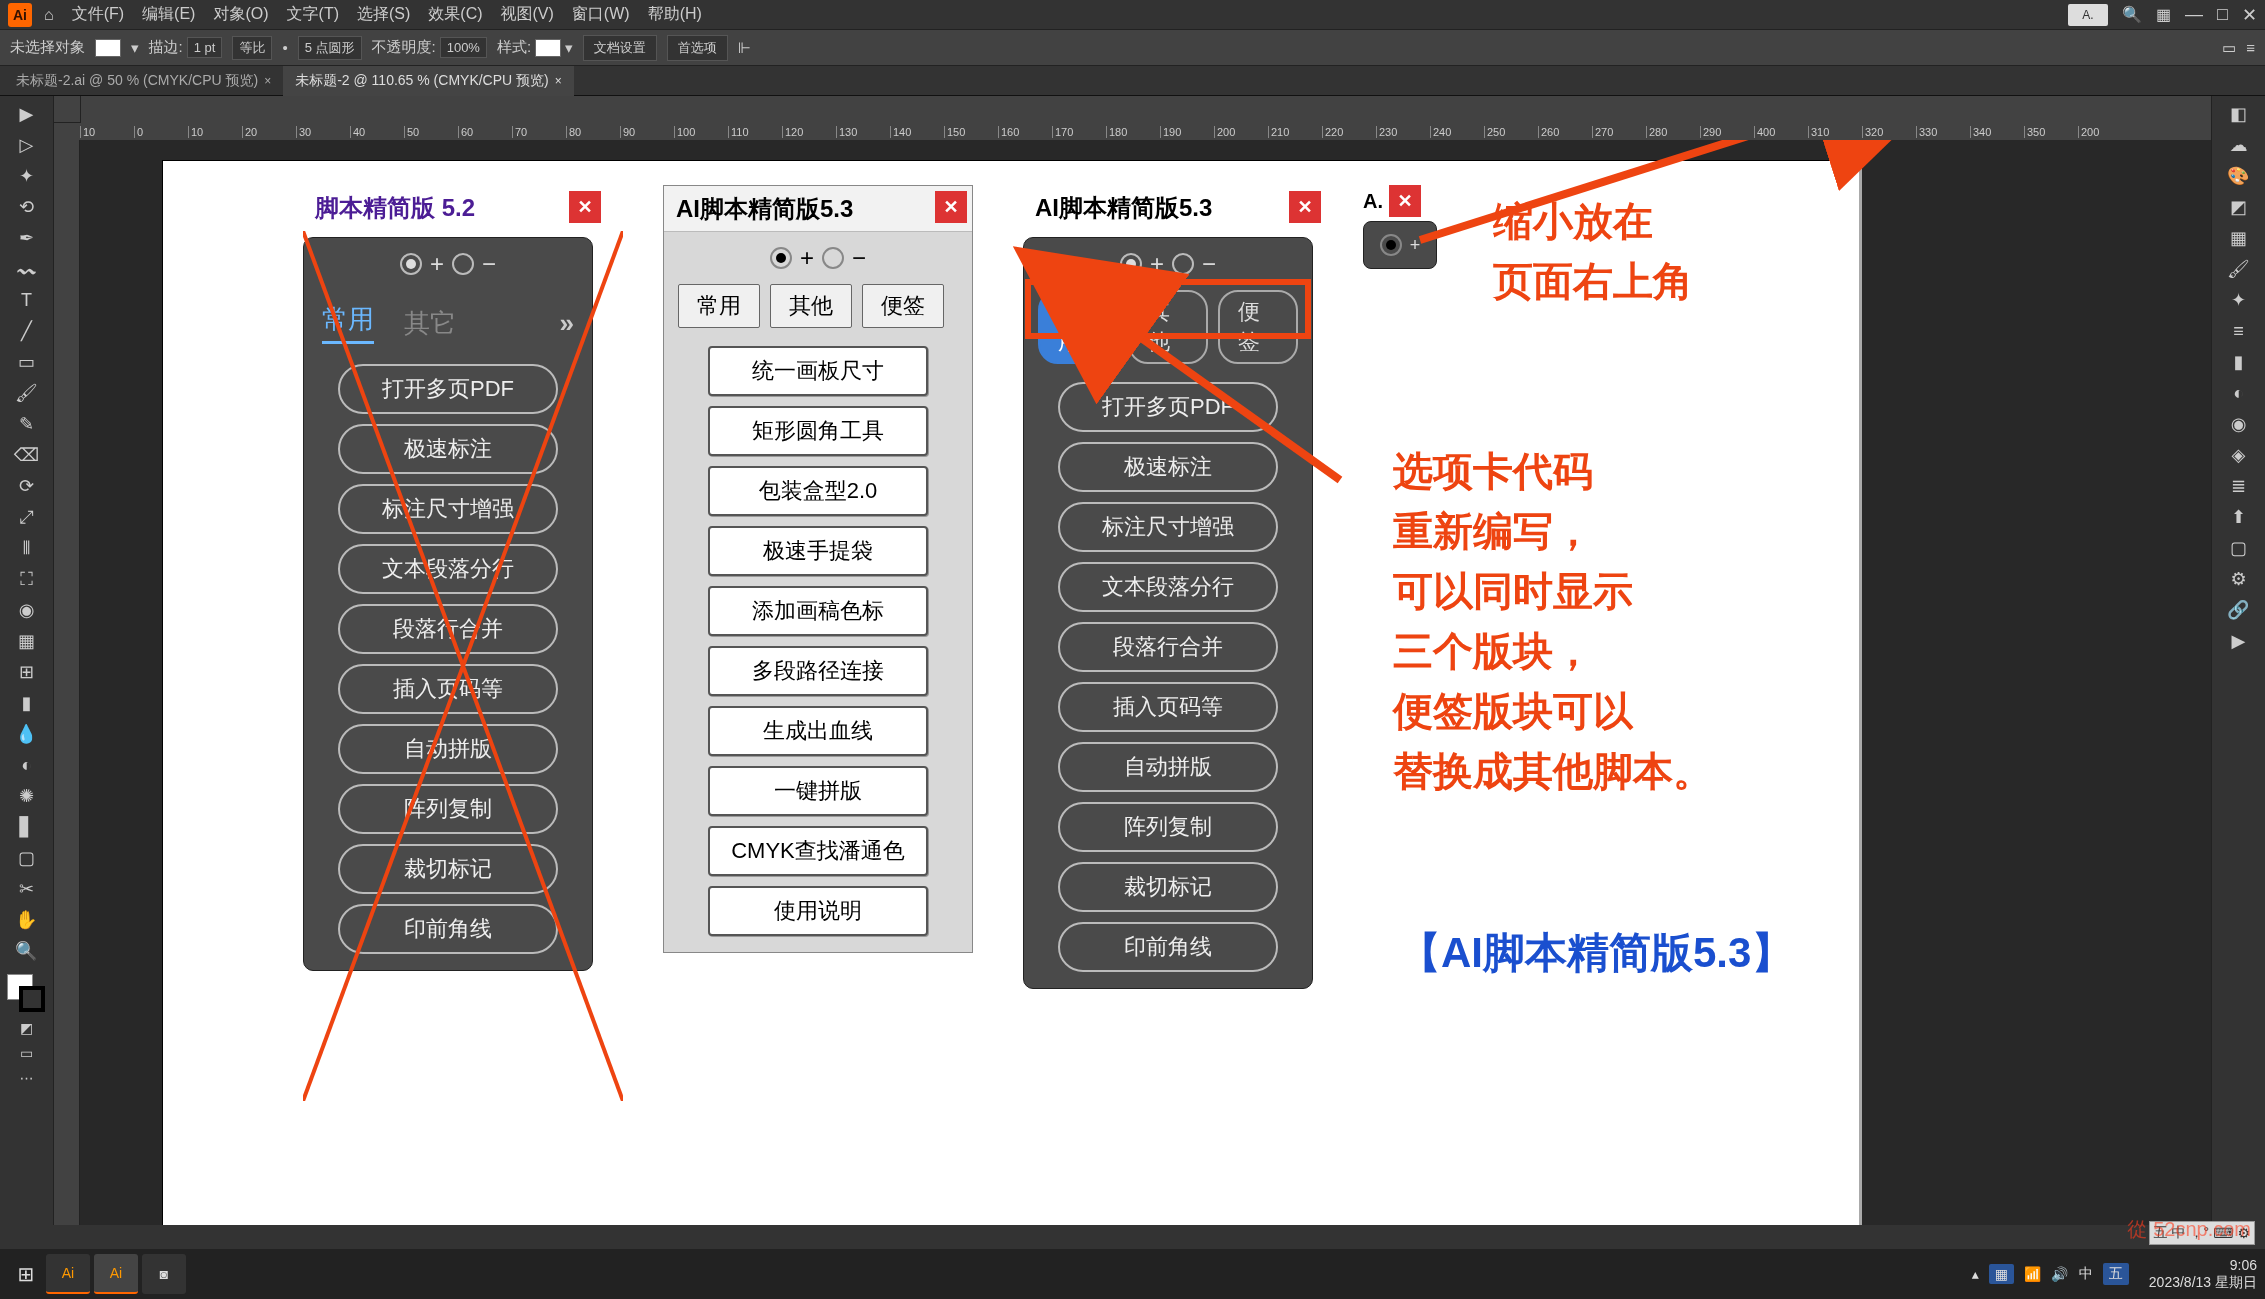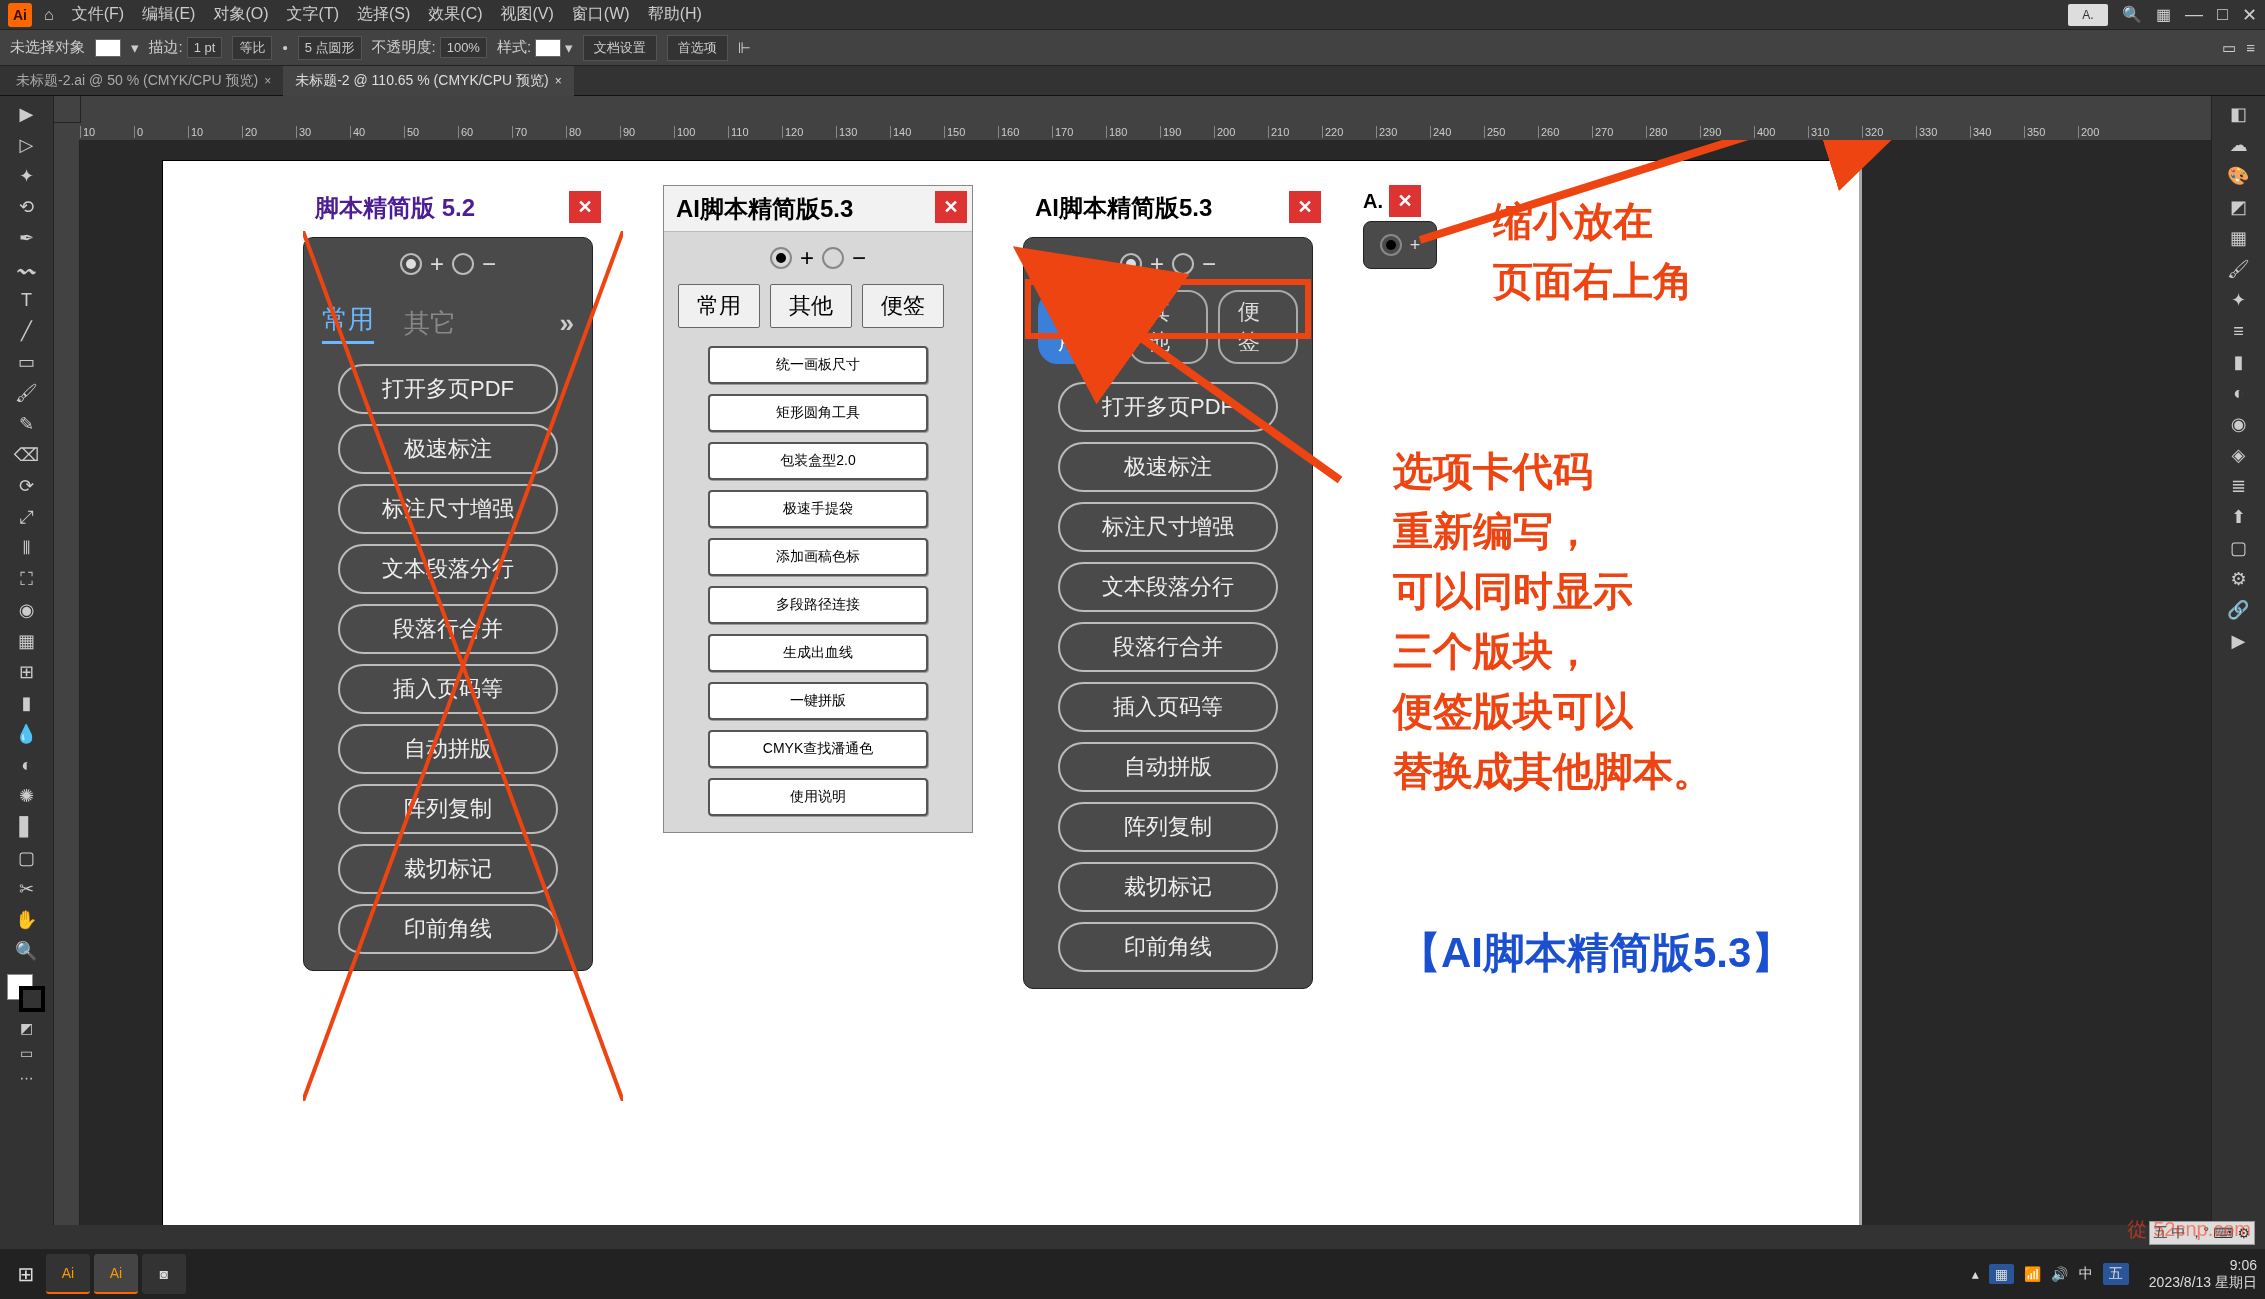--- a/index.html
+++ b/index.html
@@ -66,21 +66,21 @@
 
 .tabrow { display: flex; gap: 10px; padding: 0 14px 10px; }
 .tabrow .t { border: 1px solid #666; padding: 6px 18px; font-size: 22px; border-radius: 2px; }
 .panel-light .tabrow .t { background: #f0f0f0; color: #000; }
 .pill-tabs { display: flex; gap: 10px; padding: 0 14px 10px; }
 .pill-tabs .p { border: 2px solid #aaa; border-radius: 20px; padding: 5px 18px; font-size: 22px; color: #ddd; }
 .pill-tabs .p.active { background: #3a7fd9; border-color: #3a7fd9; color: #fff; }
 
 .btncol { display: flex; flex-direction: column; gap: 10px; padding: 8px 16px 16px; align-items: center; }
 .pillbtn { border: 2px solid #bbb; border-radius: 26px; padding: 8px 0; width: 220px; text-align: center; font-size: 22px; color: #eee; }
-.rectbtn { border: 2px solid #555; background: #fff; padding: 8px 0; width: 220px; text-align: center; font-size: 14px; color: #000; border-radius: 4px; box-shadow: 1px 1px 0 #999; }
+.rectbtn { border: 2px solid #555; background: #fff; padding: 8px 0; width: 220px; text-align: center; font-size: 22px; color: #000; border-radius: 4px; box-shadow: 1px 1px 0 #999; }
 
 .old-tabbar { display: flex; align-items: center; padding: 12px 18px; gap: 30px; font-size: 26px; color: #888; }
 .old-tabbar .active { color: #6bb8ff; border-bottom: 3px solid #6bb8ff; padding-bottom: 4px; }
 .old-tabbar .chev { margin-left: auto; color: #ccc; font-weight: bold; }
 
 
 .red-x { position: absolute; pointer-events: none; }
 .red-x line { stroke: #e41; stroke-width: 4; }
 .red-box { position: absolute; border: 6px solid #e41; pointer-events: none; }
 .anno-text { position: absolute; color: #e41; font-size: 40px; font-weight: bold; line-height: 1.5; }

